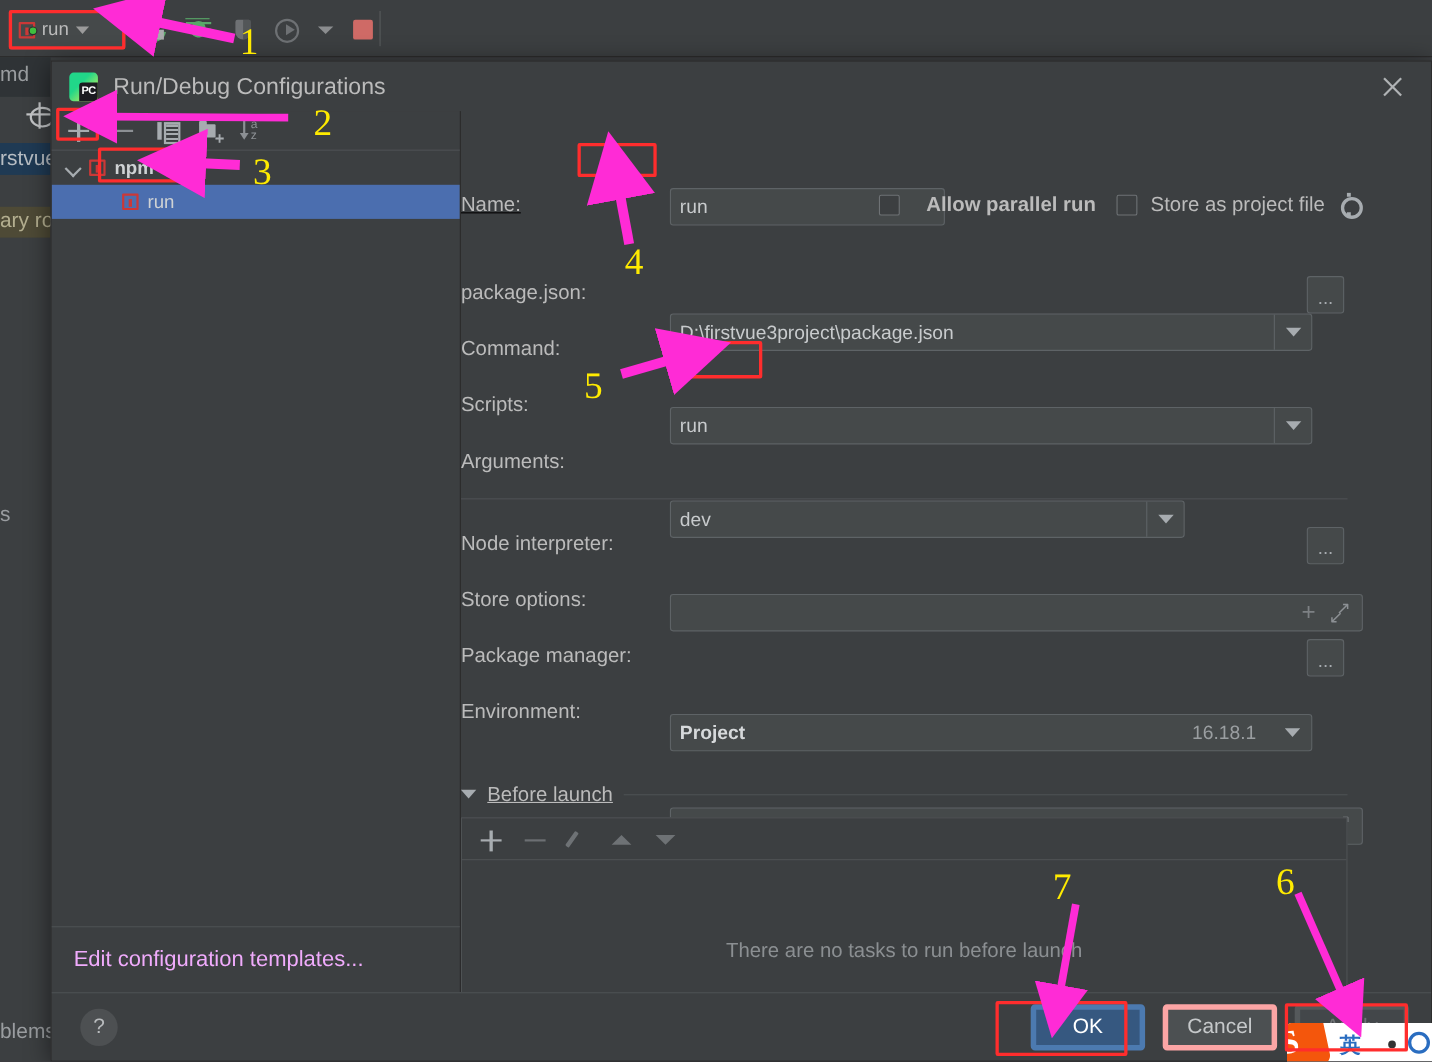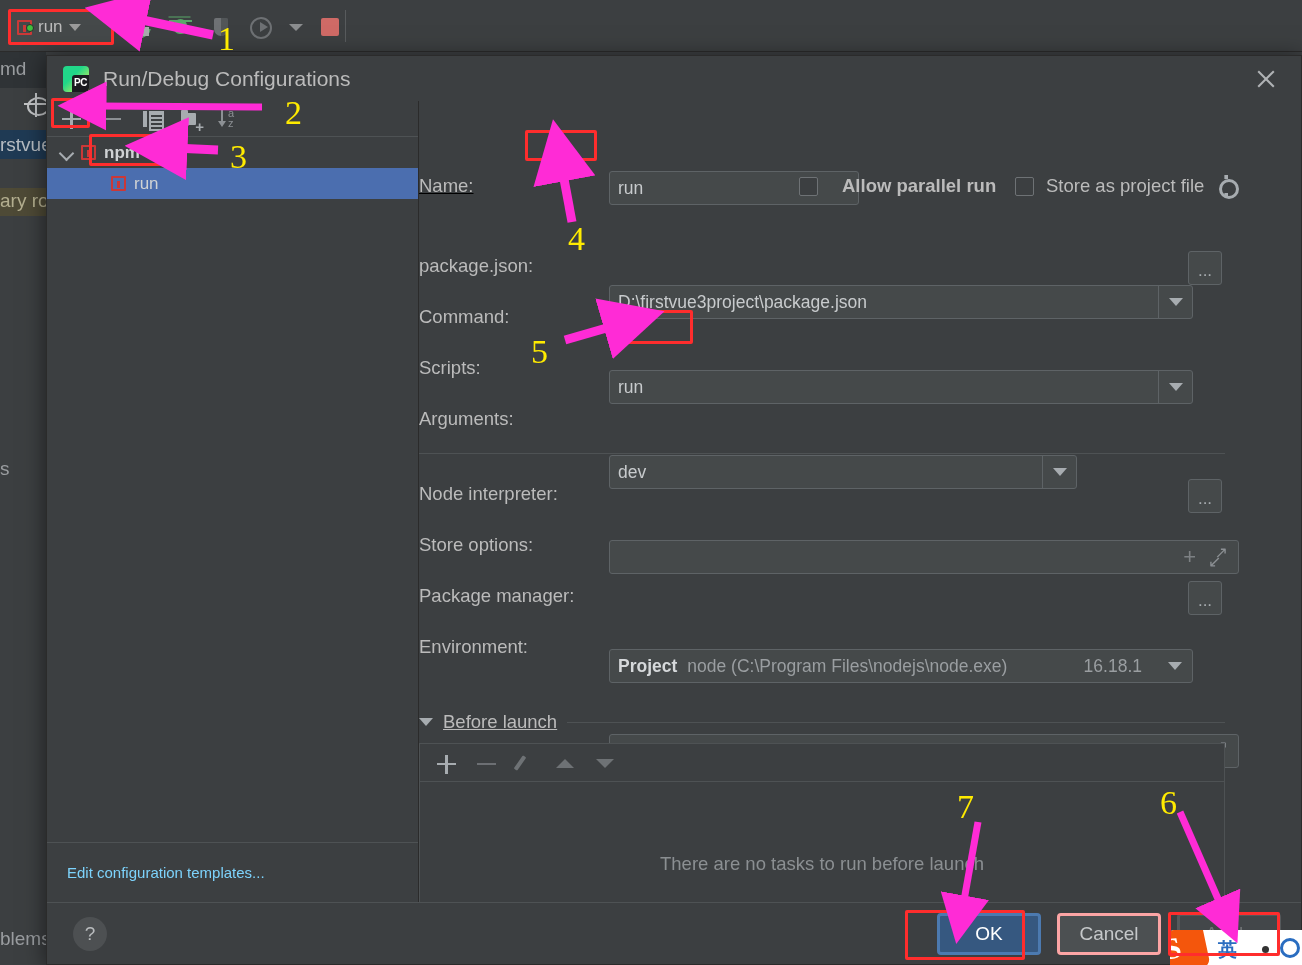--- a/index.html
+++ b/index.html
@@ -229,21 +229,21 @@
     border-right: 2px solid #a7acb0; border-bottom: 2px solid #a7acb0;
     transform: rotate(45deg);
   }
   .tree-label { font-weight: 700; color: #cfd2d4; }
   .tree-label.norm { font-weight: 400; color: #cfd2d4; }
 
   .lp-footer {
     height: 60px; flex: 0 0 auto; display: flex; align-items: center;
     padding-left: 20px; border-top: 1px solid #4e5254;
   }
-  .link { color: #7dd3fc; font-size: 15px; cursor: pointer; }
+  .link { color: #f0abfc; font-size: 20px; cursor: pointer; }
 
   
   .right-pane {
     flex: 1 1 auto; position: relative; padding: 0 14px 0 14px; overflow: hidden;
   }
   .row { display: flex; align-items: center; position: absolute; }
   .flabel { color: #bbbbbb; font-size: 18.5px; white-space: nowrap; }
 
   .fld {
     background: #45494a; border: 1px solid #5e6366; border-radius: 3px;
@@ -342,21 +342,21 @@
     padding-right: 20px; gap: 16px; background: #3c3f41; position: relative;
   }
   .help-btn {
     position: absolute; left: 26px; top: 50%; transform: translateY(-50%);
     width: 34px; height: 34px; border-radius: 50%; background: #4d5052;
     color: #b9bcbe; font-size: 19px; display: flex; align-items: center;
     justify-content: center; cursor: pointer;
   }
   .dbtn {
     min-width: 104px; height: 42px; border-radius: 4px;
-    border: 3px solid #fca5a5; background: #4c5052; color: #c5c8ca;
+    border: 5px solid #fca5a5; background: #4c5052; color: #c5c8ca;
     font-size: 19px; display: flex; align-items: center; justify-content: center;
     cursor: pointer; font-family: "Liberation Sans", sans-serif;
   }
   .dbtn.primary { background: #365880; border-color: #4c7ab0; color: #ffffff; }
   .dbtn.disabled { color: #6f7376; border-color: #55595b; background: #43474a; }
 
   
   .ann-box {
     position: absolute; border: 3px solid #ff2d2d; border-radius: 2px;
     pointer-events: none;
@@ -533,21 +533,20 @@
           <span class="expand-ico"></span>
         </div>
 
         <div class="sep-line" style="left:0; top:352px; width:806px;"></div>
 
         <div class="row" style="left:0; top:382px;">
           <span class="flabel">Node interpreter:</span>
         </div>
         <div class="fld" style="left:176px; top:378px; width:584px;">
           <span class="prj-tag">Project</span>
-          <span class="prj-path">node (C:\Program Files\nodejs\node.exe)</span>
           <span class="prj-ver" style="padding-right:42px;">16.18.1</span>
           <span class="fld-arrow" style="border-left:none;"></span>
         </div>
         <div class="btn-dots" style="position:absolute; left:769px; top:378px;">
           <span>...</span>
         </div>
 
         <div class="row" style="left:0; top:433px;">
           <span class="flabel">Store options:</span>
         </div>

